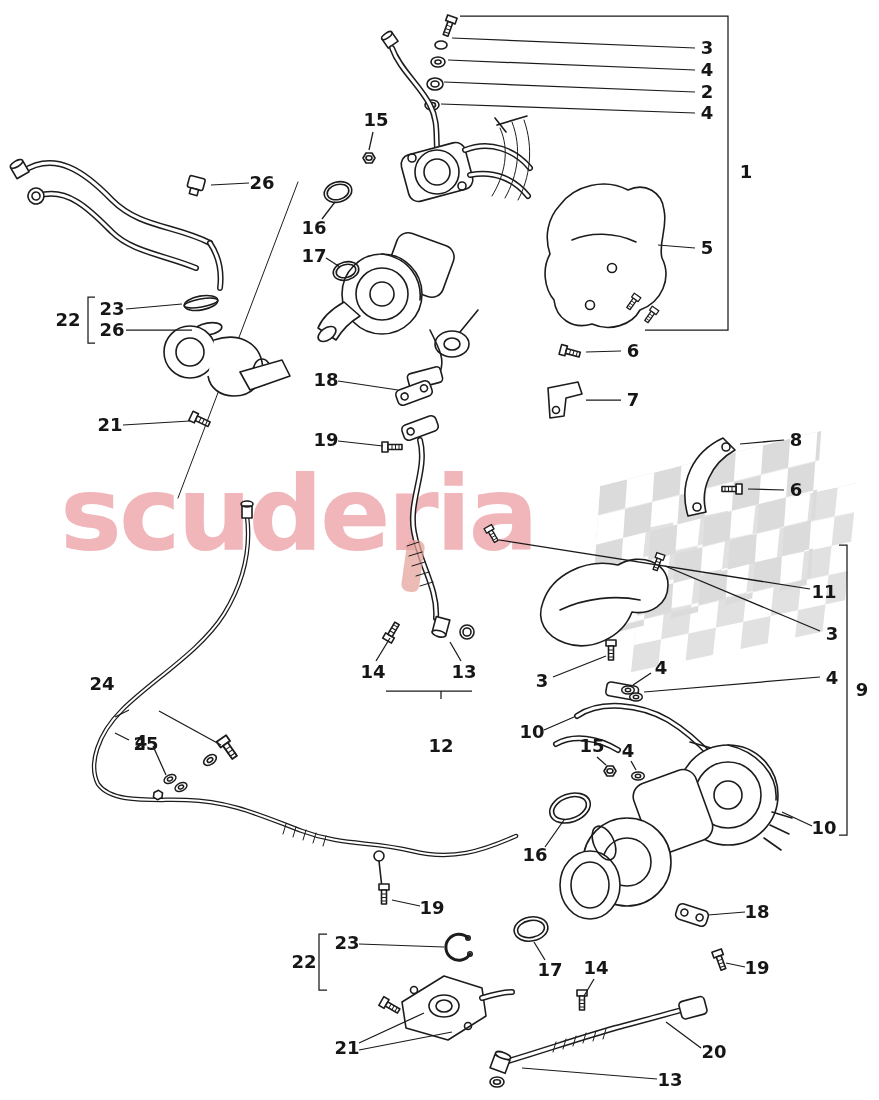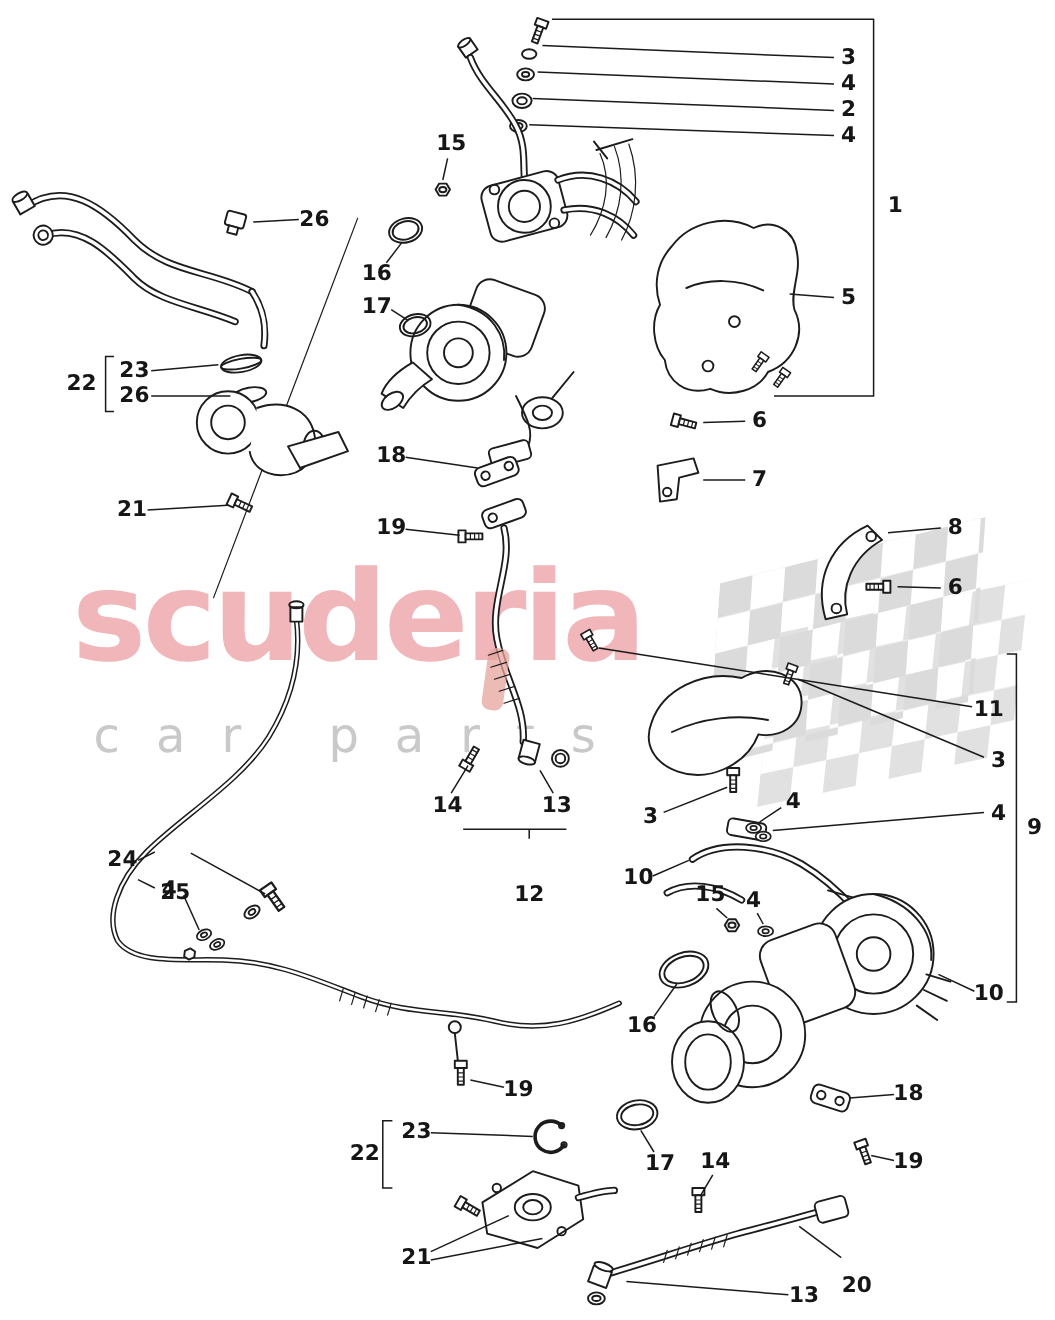--- a/index.html
+++ b/index.html
@@ -35,21 +35,20 @@
   .tube2-o{fill:none;stroke:#1c1c1c;stroke-width:4.5;stroke-linecap:round;}
   .tube2-i{fill:none;stroke:#ffffff;stroke-width:2;stroke-linecap:round;}
   #leader-layer{pointer-events:none;}
   #leader-layer polyline{fill:none;stroke:#1a1a1a;stroke-width:1.25;}
 </style>
 </head>
 <body>
 
 <div class="layer" style="width:879px;height:1100px;">
   <div id="watermark-title" style="color: rgb(240, 182, 186);">scuderia</div>
-  <div id="watermark-subtitle" style="color: rgb(201, 201, 201);">car parts</div>
   <svg width="879" height="1100" viewBox="0 0 879 1100" style="position:absolute;left:0;top:0;">
     <defs>
       <pattern id="chk" width="56" height="56" patternUnits="userSpaceOnUse">
         <rect width="28" height="28" fill="#d8d8d8"></rect>
         <rect x="28" y="28" width="28" height="28" fill="#d8d8d8"></rect>
       </pattern>
     </defs>
     <g opacity="0.9">
       <g transform="translate(600,486) rotate(-14) skewX(-18)">
           <rect width="228" height="146" fill="url(#chk)"></rect>
@@ -412,27 +411,27 @@
     <div class="callout" style="left: 326px; top: 380px;">18</div>
     <div class="callout" style="left: 326px; top: 440px;">19</div>
     <div class="callout" style="left: 373px; top: 672px;">14</div>
     <div class="callout" style="left: 464px; top: 672px;">13</div>
     <div class="callout" style="left: 441px; top: 746px;">12</div>
     <div class="callout" style="left: 542px; top: 681px;">3</div>
     <div class="callout" style="left: 661px; top: 668px;">4</div>
     <div class="callout" style="left: 532px; top: 732px;">10</div>
     <div class="callout" style="left: 592px; top: 746px;">15</div>
     <div class="callout" style="left: 628px; top: 751px;">4</div>
-    <div class="callout" style="left: 102px; top: 717px;">24</div>
+    <div class="callout" style="left: 102px; top: 684px;">24</div>
     <div class="callout" style="left: 146px; top: 708px; margin-top: 36px;">25</div>
     <div class="callout" style="left: 141px; top: 742px;">4</div>
     <div class="callout" style="left: 535px; top: 855px;">16</div>
     <div class="callout" style="left: 432px; top: 908px;">19</div>
     <div class="callout" style="left: 347px; top: 943px;">23</div>
     <div class="callout" style="left: 304px; top: 962px; text-align: center;">22</div>
     <div class="callout" style="left: 550px; top: 970px;">17</div>
     <div class="callout" style="left: 757px; top: 912px;">18</div>
     <div class="callout" style="left: 596px; top: 968px;">14</div>
     <div class="callout" style="left: 757px; top: 968px;">19</div>
     <div class="callout" style="left: 347px; top: 1048px;">21</div>
-    <div class="callout" style="left: 714px; top: 1052px; margin-top: 20px;">20</div>
+    <div class="callout" style="left: 714px; top: 1052px;">20</div>
     <div class="callout" style="left: 670px; top: 1080px;">13</div>
   </div>
 
 </body></html>

